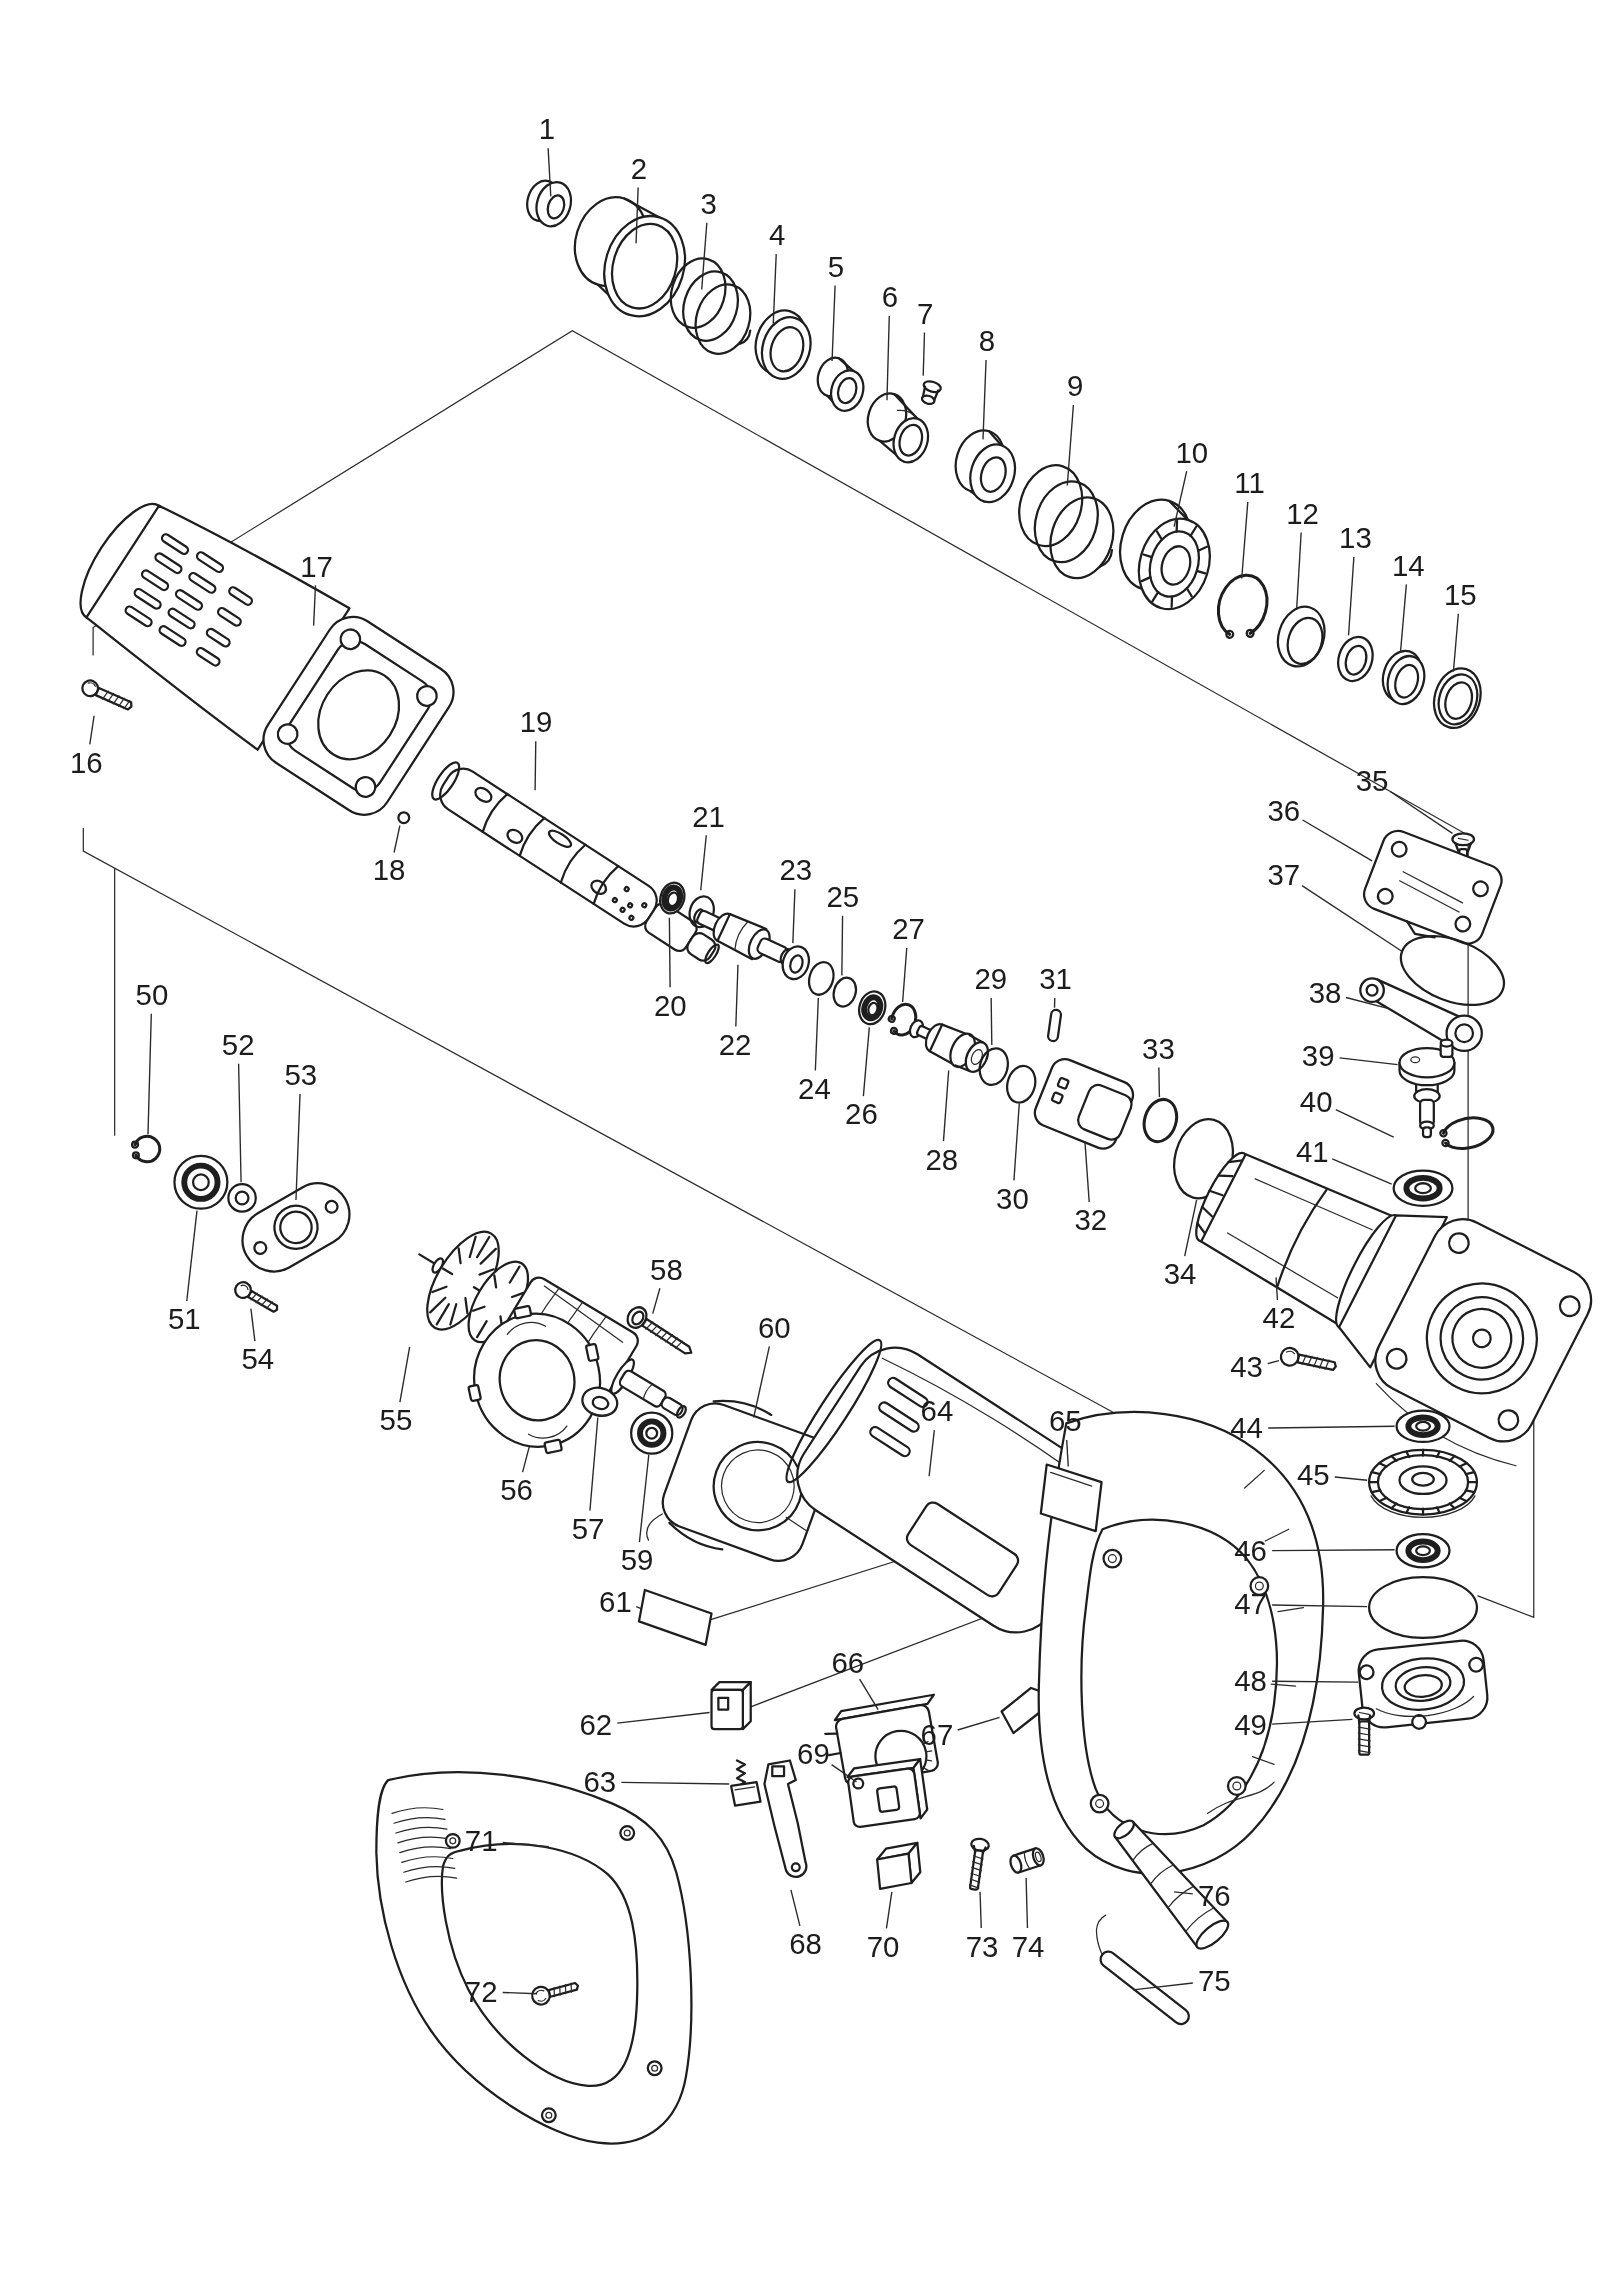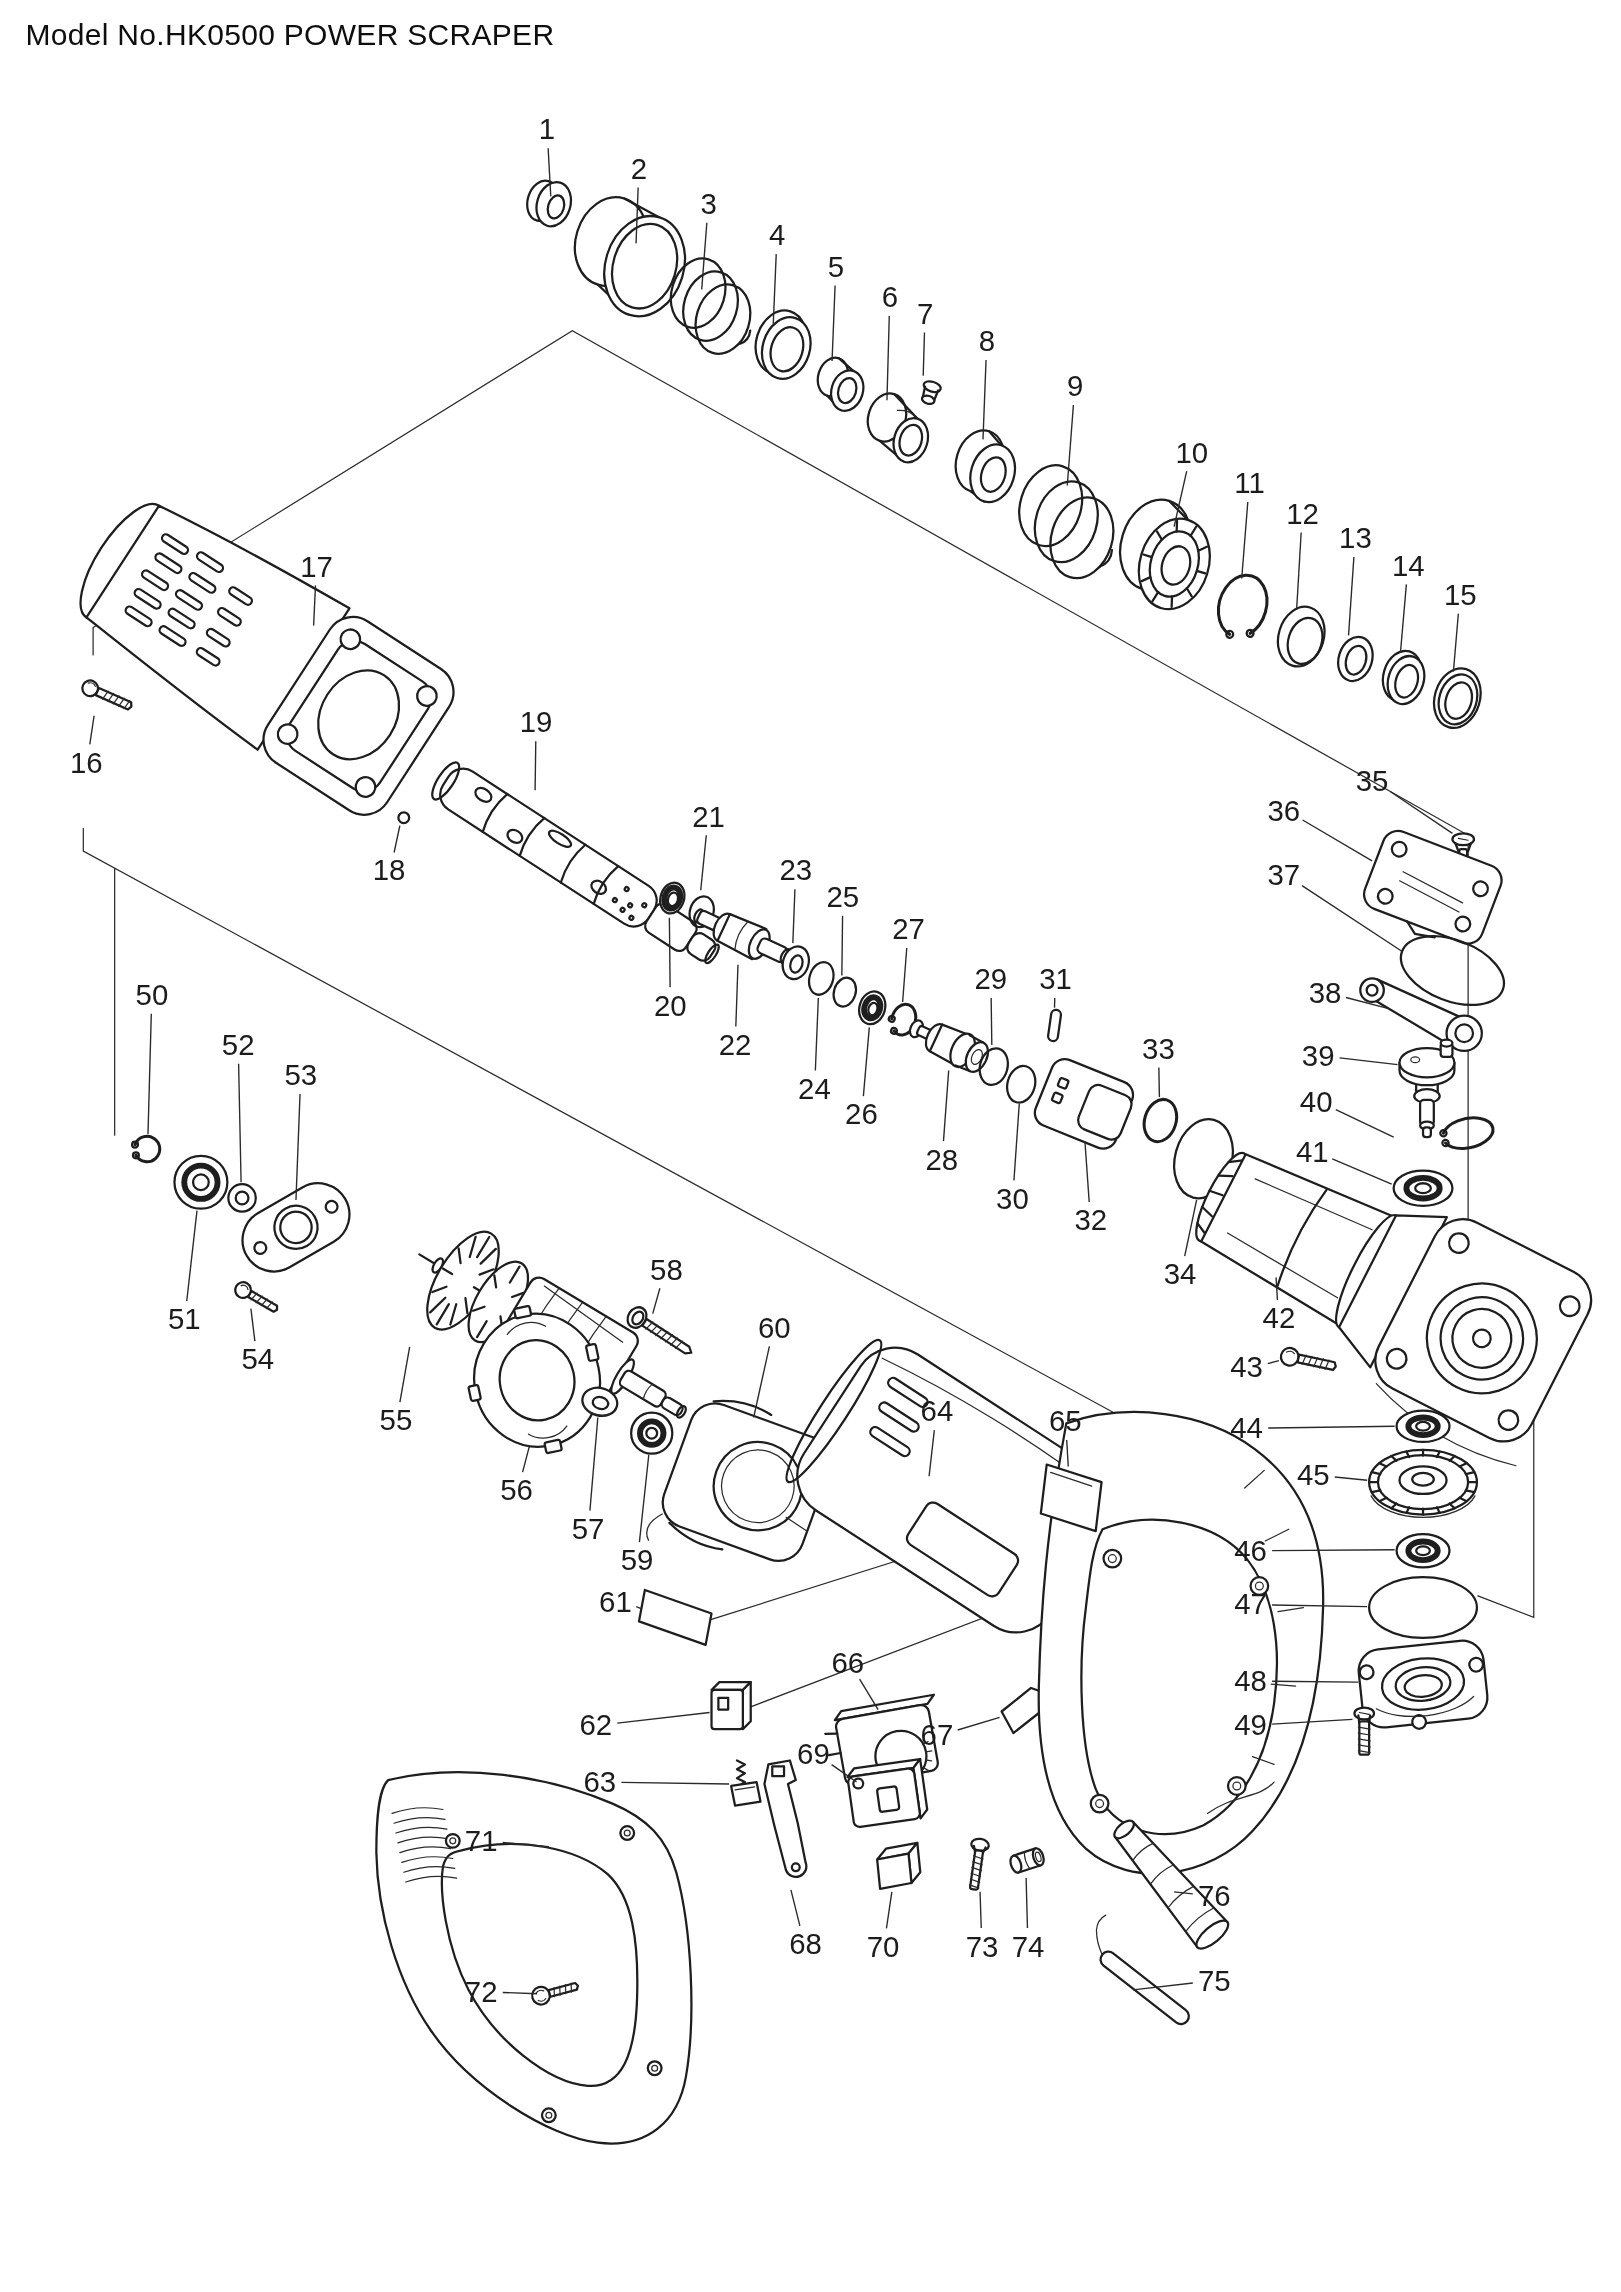--- a/index.html
+++ b/index.html
@@ -13,21 +13,20 @@
   .tn {fill:none;stroke:#2a2a2a;stroke-width:1.25;stroke-linecap:round}
   .bn {fill:none;stroke:#1e1e1e;stroke-width:6}
   .gap{fill:none;stroke:#1e1e1e;stroke-width:3.1;stroke-linecap:round}
   .callout-text{font-family:"Liberation Sans",sans-serif;font-size:30px;fill:#1c1c1c}
   .leader{stroke:#2a2a2a;stroke-width:1.4;fill:none}
 </style>
 </head>
 <body>
 
 <div class="stage">
-  <div class="title">Model No.HK0500 POWER SCRAPER</div>
 
   <svg id="diagram-svg" width="1621" height="2293" viewBox="0 0 1654 2339" xmlns="http://www.w3.org/2000/svg">
 
     <g>
       <path class="tn" d="M95 668 L95 640 L584 337 L1498 852 L1498 1398"></path>
       <path class="tn" d="M85 845 L85 868 L1285 1522"></path>
       <path class="tn" d="M117 886 L117 1158"></path>
       <path class="tn" d="M1565 1352 L1565 1650 L1508 1628"></path>
       <path class="tn" d="M726 1652 L1030 1556"></path>
       <path class="tn" d="M764 1742 L1235 1562"></path>

